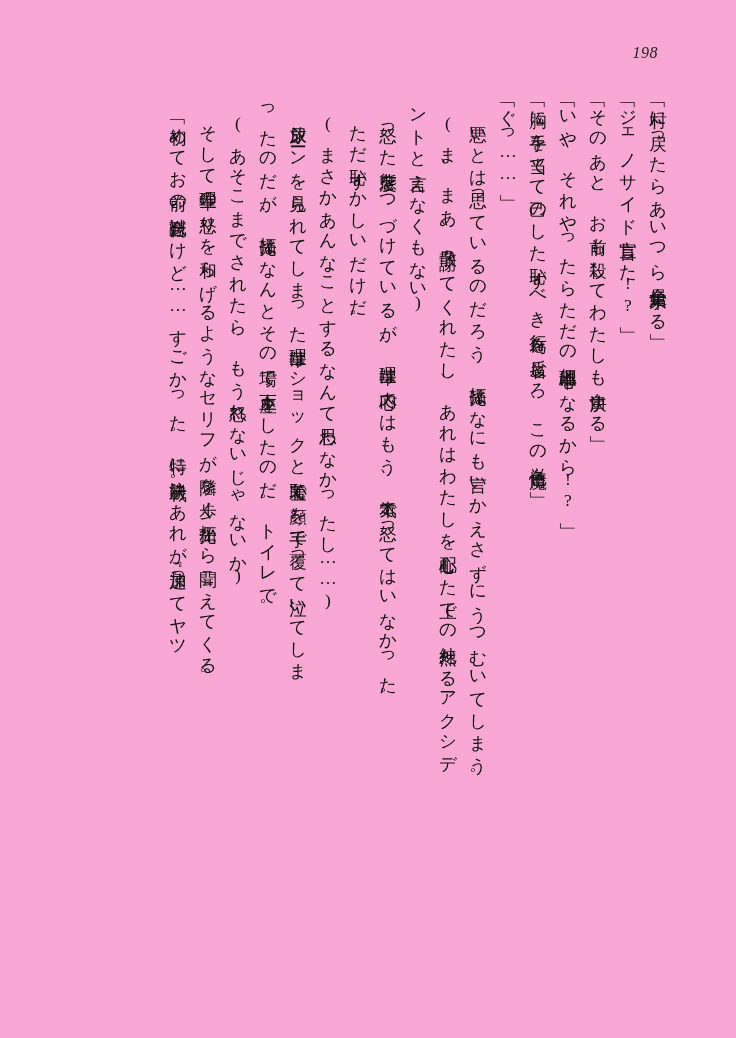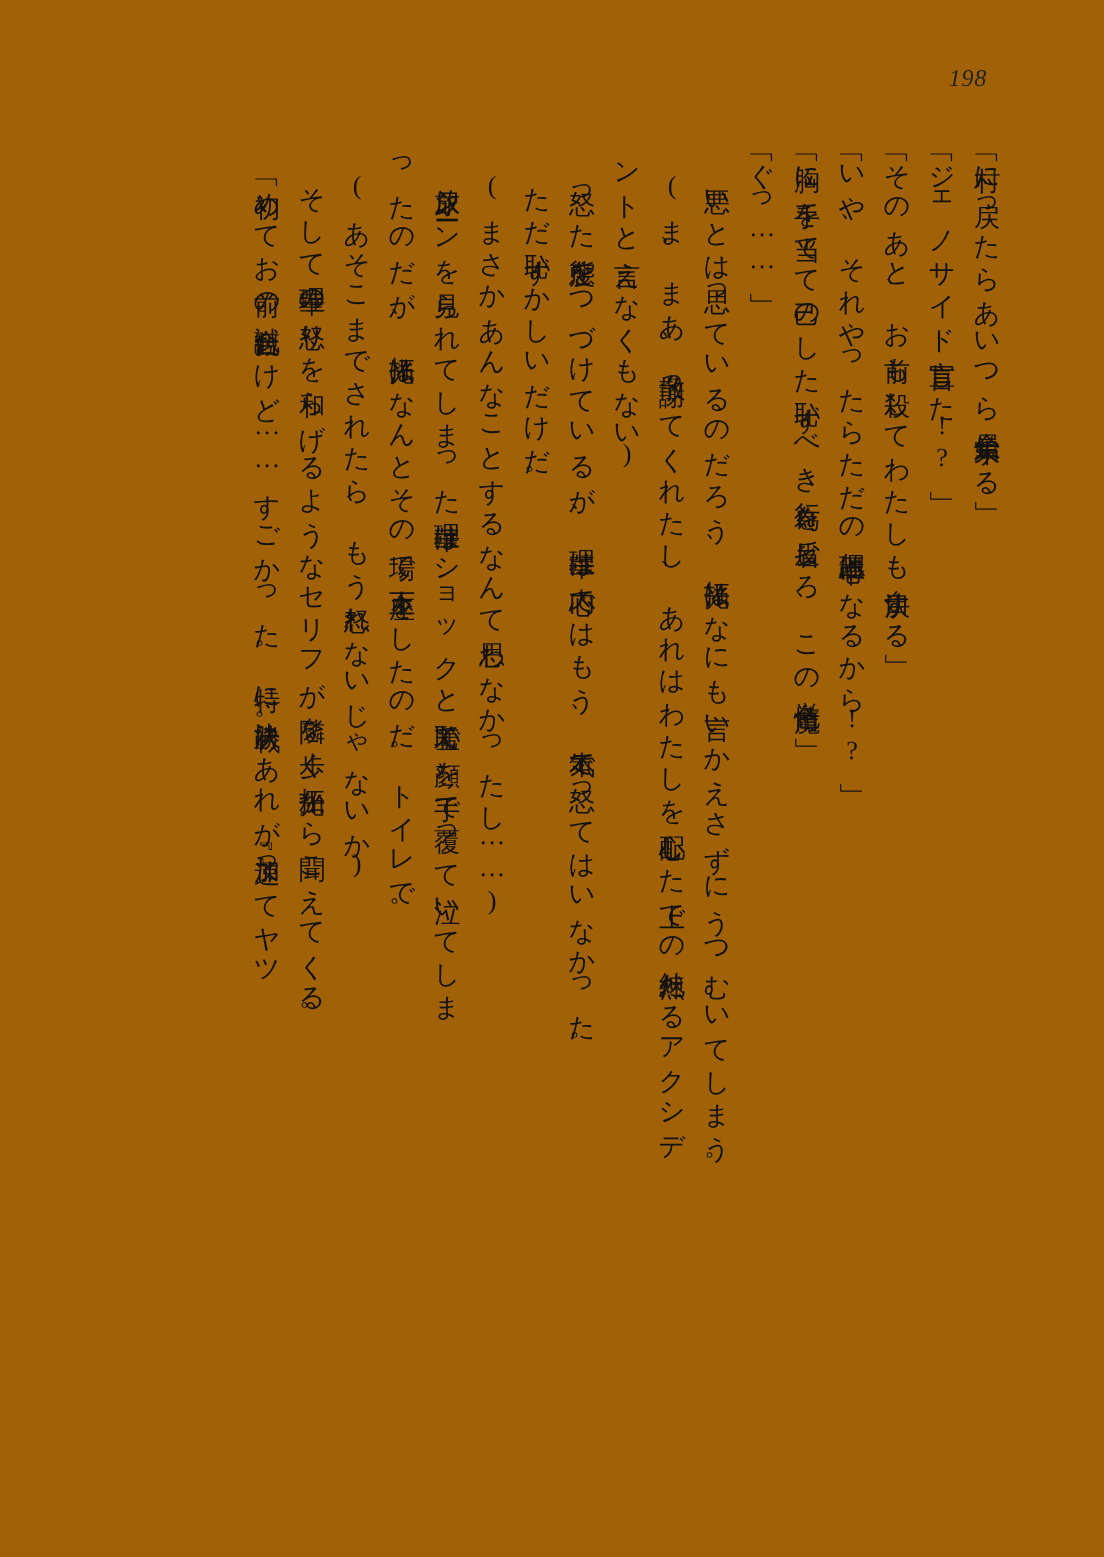--- a/index.html
+++ b/index.html
@@ -11,21 +11,21 @@
     width: 736px;
     height: 1038px;
     font-family: "Liberation Serif", "DejaVu Serif", serif;
     color: #111111;
     overflow: hidden;
   }
   .page {
     position: relative;
     width: 736px;
     height: 1038px;
-    background: #a16207;
+    background: #f9a8d4;
     box-sizing: border-box;
     padding-left: 19px;
   }
   .page-number {
     position: absolute;
     top: 44px;
     right: 78px;
     font-size: 16px;
     font-family: "Liberation Serif", "DejaVu Serif", serif;
     font-style: italic;

